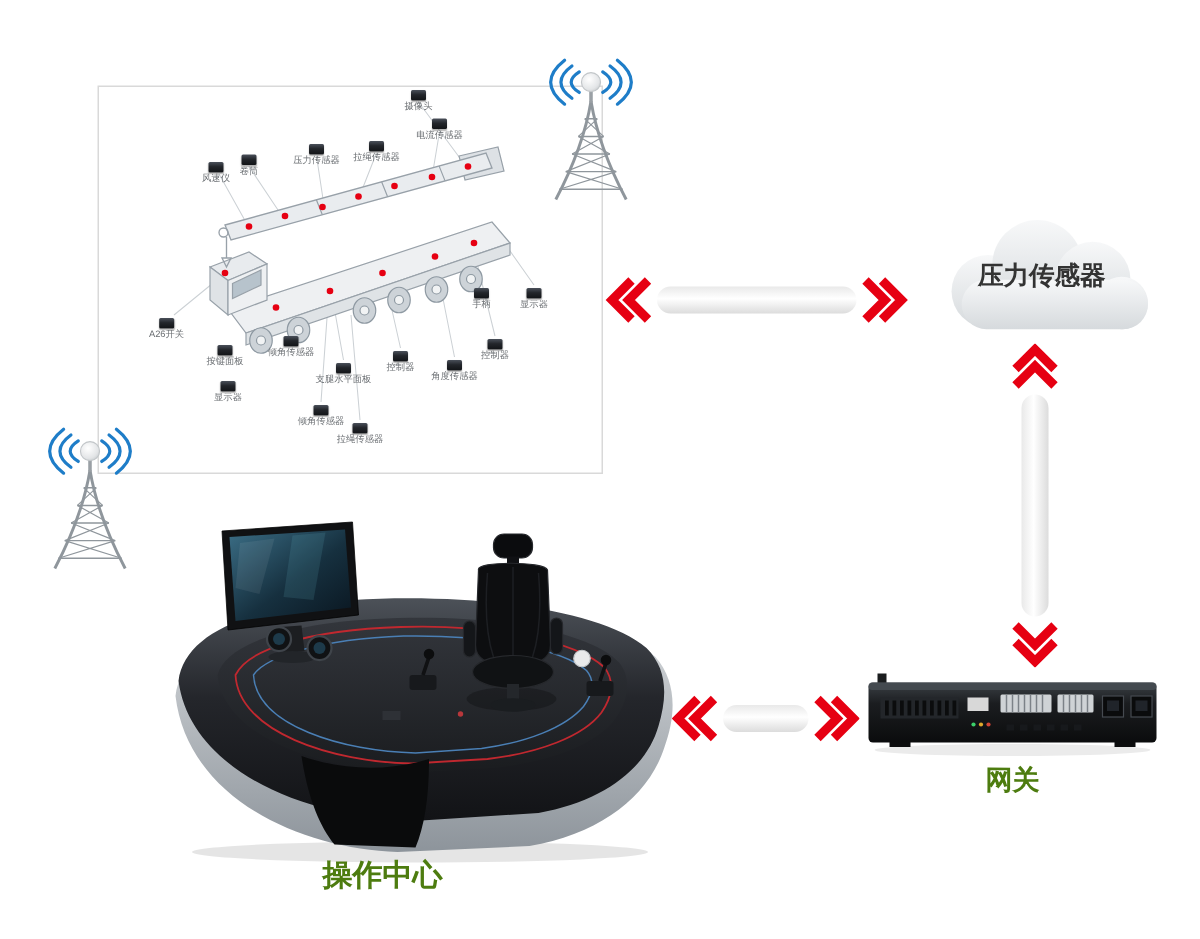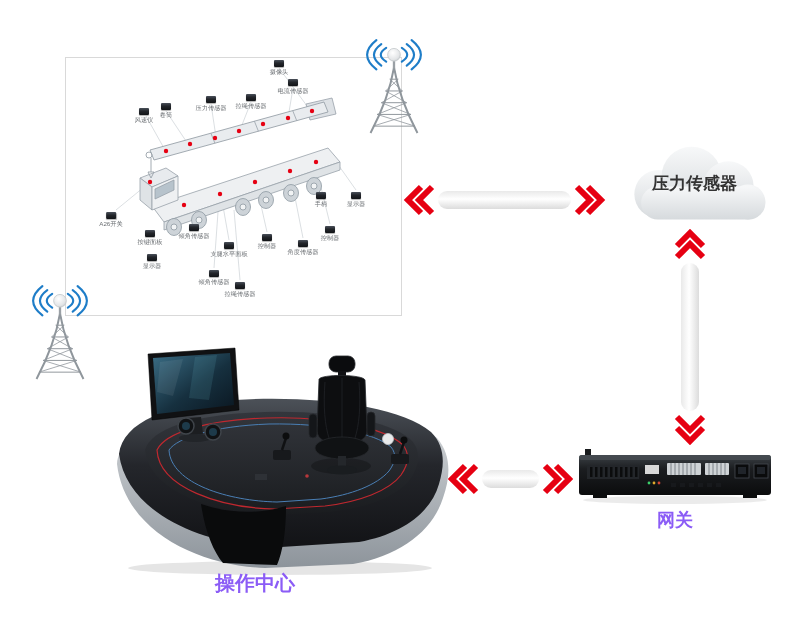--- a/index.html
+++ b/index.html
@@ -16,21 +16,21 @@
   .sensor{position:absolute;transform:translateX(-50%);display:flex;
           flex-direction:column;align-items:center;}
   .sensor-icon{width:10px;height:7px;border-radius:1px;
                background:linear-gradient(180deg,#4a505a 0%,#23262b 45%,#121417 100%);
                box-shadow:0 1px 1px rgba(0,0,0,.3);}
   .sensor-label{font-size:10px;line-height:1.1;color:#6b6f73;white-space:nowrap;
                 transform:scale(0.62);transform-origin:50% 0;margin-top:1px;}
 
   
   .abs{position:absolute;}
-  .node-label{position:absolute;color:#8b5cf6;font-weight:600;text-align:center;}
+  .node-label{position:absolute;color:#4d7c0f;font-weight:600;text-align:center;}
   .cloud-label{left:612px;top:172px;width:165px;font-size:17px;color:#333;}
   .gateway-label{left:575px;top:508px;width:200px;font-size:18px;}
   .console-label{left:155px;top:570px;width:200px;font-size:20px;font-weight:700;text-align:center;}
 </style>
 </head>
 <body>
 
 <div class="canvas">
 
   <svg class="defs-svg" aria-hidden="true">

